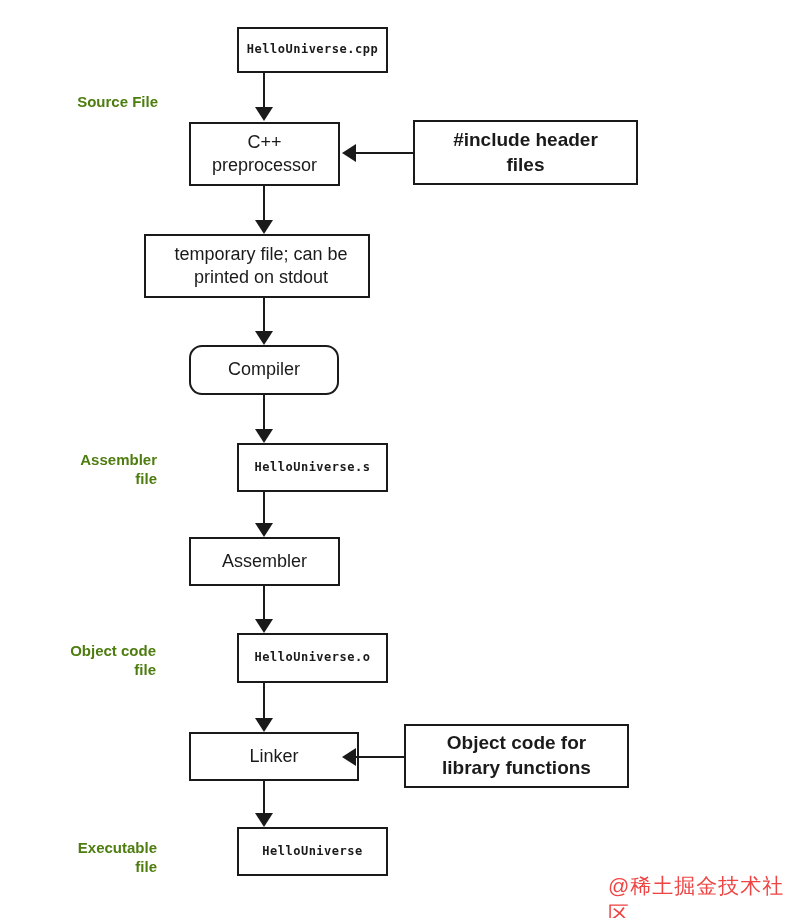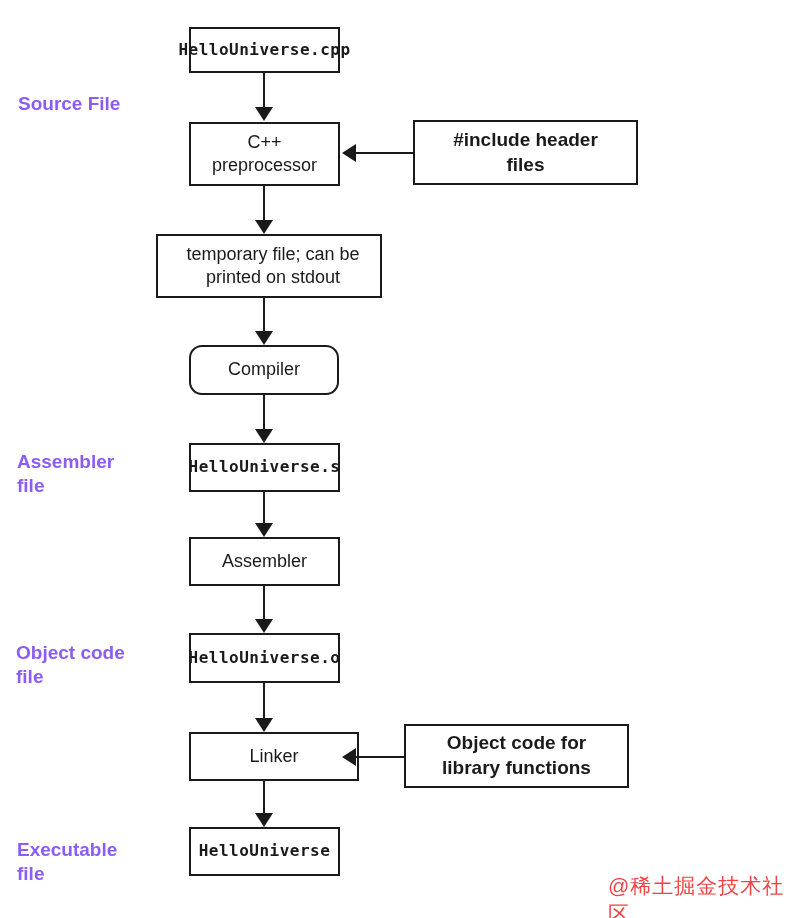--- a/index.html
+++ b/index.html
@@ -27,50 +27,51 @@
     justify-content: center;
     text-align: center;
     white-space: pre-line;
     font-size: 18px;
     line-height: 1.28;
     color: #1a1a1a;
   }
   .mono {
     font-family: "DejaVu Sans Mono", monospace;
     font-weight: bold;
-    font-size: 16px;
+    font-size: 12px;
     letter-spacing: 0.5px;
+    margin-left: 48px;
   }
   .boldlabel {
     font-weight: bold;
     font-size: 19px;
     line-height: 1.3;
   }
 
   .n-cpp  { left: 189px; top: 27px;  width: 151px; height: 46px; }
   .n-pre  { left: 189px; top: 122px; width: 151px; height: 64px; }
   .n-inc  { left: 413px; top: 120px; width: 225px; height: 65px; }
-  .n-tmp  { left: 156px; top: 234px; width: 226px; height: 64px; padding-left: 8px; }
+  .n-tmp  { left: 144px; top: 234px; width: 226px; height: 64px; padding-left: 8px; }
   .n-cmp  { left: 189px; top: 345px; width: 150px; height: 50px; border-radius: 13px; }
   .n-asmf { left: 189px; top: 443px; width: 151px; height: 49px; }
   .n-asm  { left: 189px; top: 537px; width: 151px; height: 49px; }
   .n-objf { left: 189px; top: 633px; width: 151px; height: 50px; }
   .n-lnk  { left: 189px; top: 732px; width: 170px; height: 49px; }
   .n-olib { left: 404px; top: 724px; width: 225px; height: 64px; }
   .n-exe  { left: 189px; top: 827px; width: 151px; height: 49px; }
 
   
   .stage-label {
     position: absolute;
     font-weight: bold;
-    font-size: 19px;
+    font-size: 15px;
     line-height: 1.28;
-    text-align: left;
+    text-align: right;
     white-space: pre-line;
-    color: #8b5cf6;
+    color: #4d7c0f;
   }
   .l-src  { left: 18px; top: 92px;  width: 140px; }
   .l-asmf { left: 17px; top: 450px; width: 140px; }
   .l-objf { left: 16px; top: 641px; width: 140px; }
   .l-exef { left: 17px; top: 838px; width: 140px; }
 
   
   .varrow { position: absolute; width: 18px; }
   .varrow .shaft {
     position: absolute; left: 8px; top: 0;

